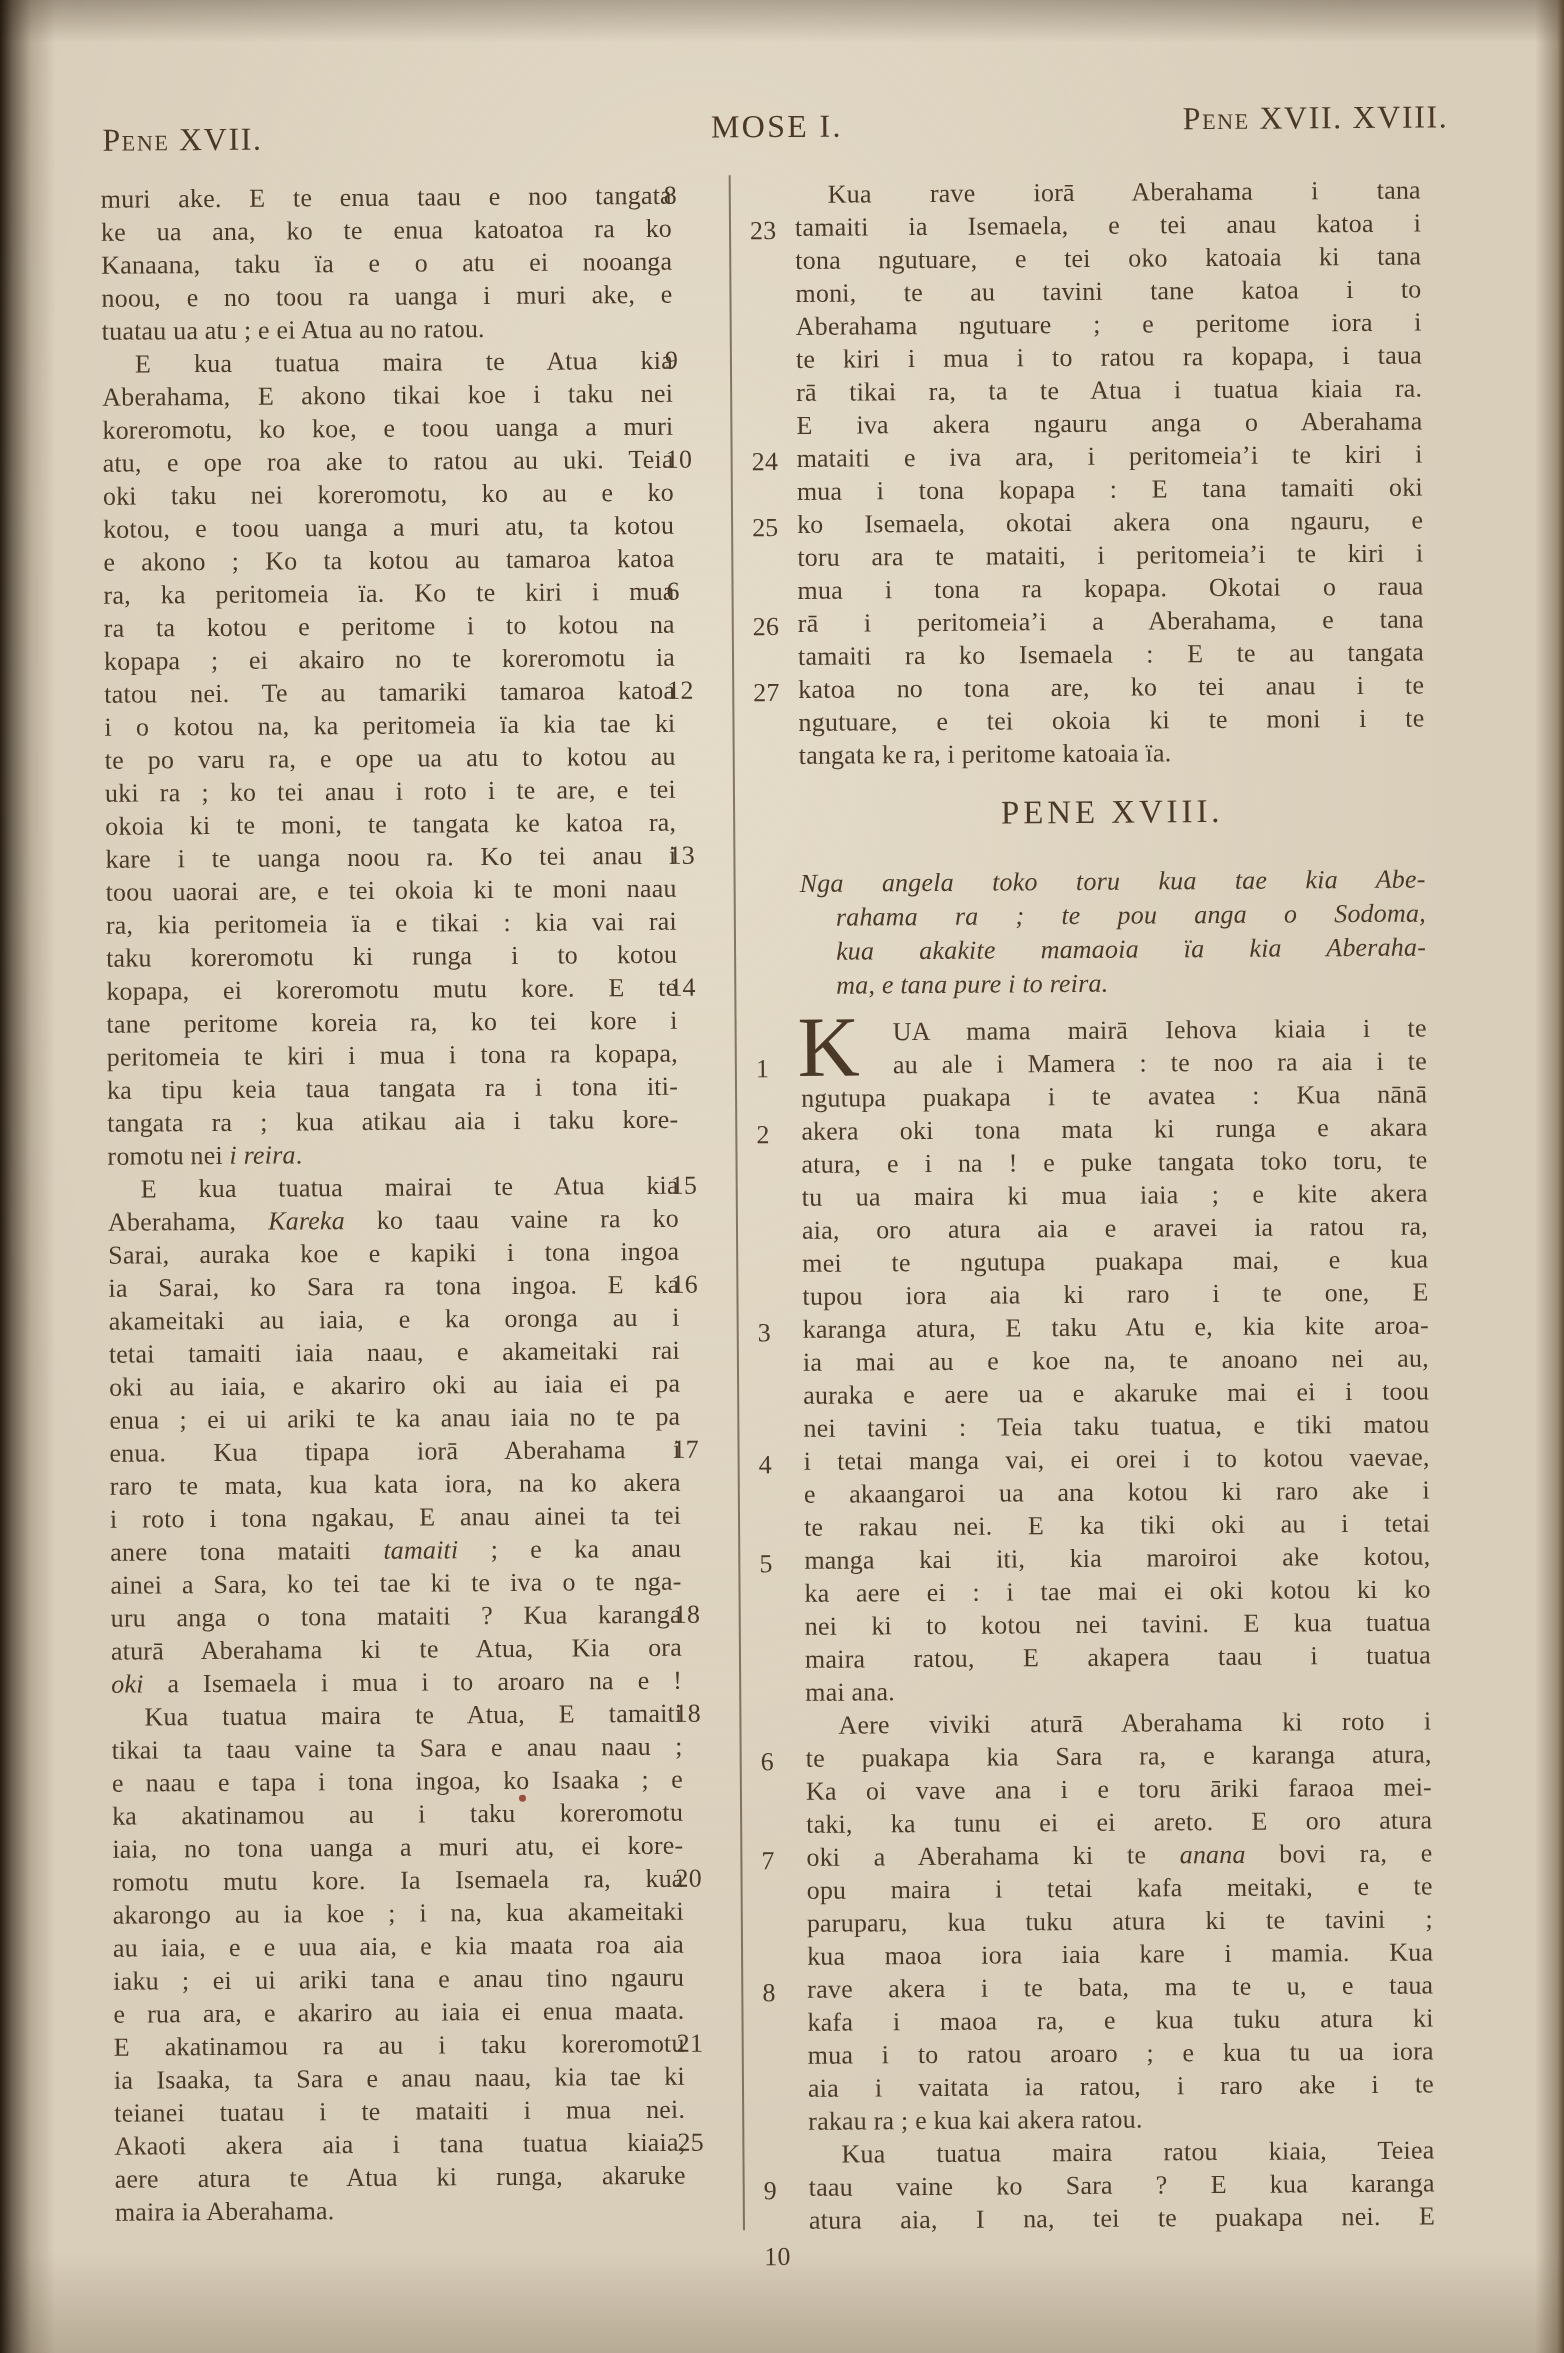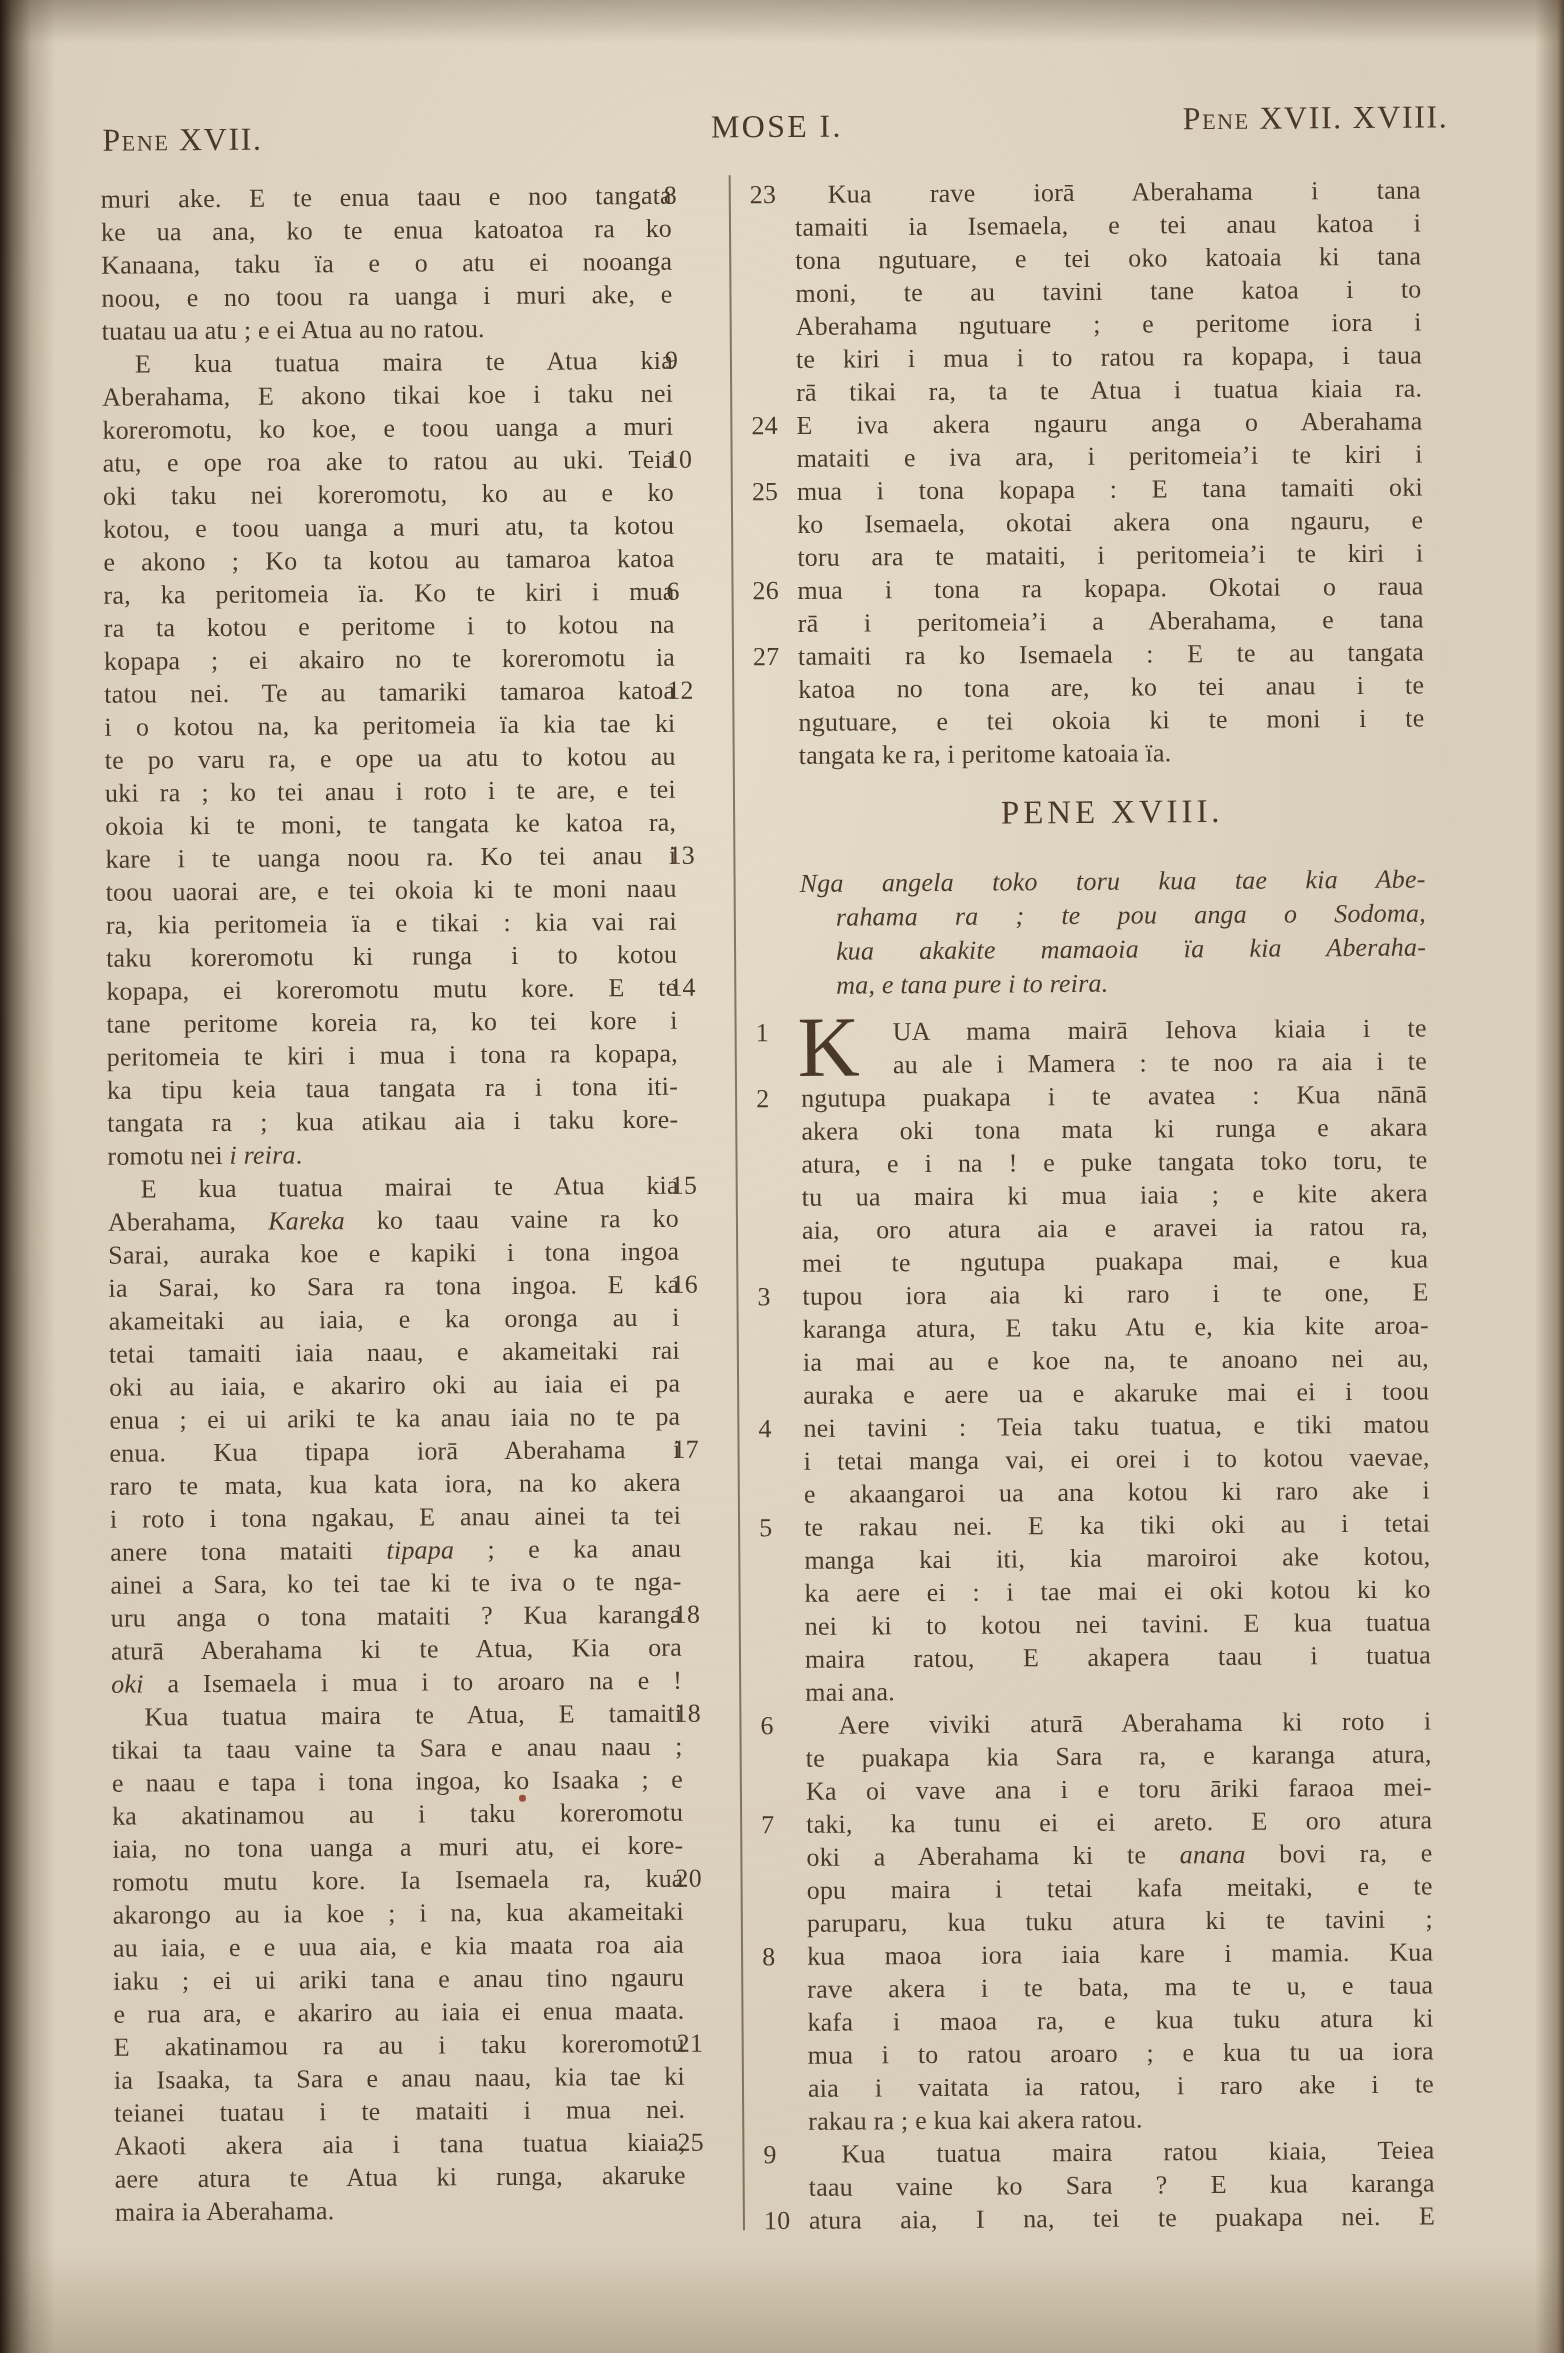--- a/index.html
+++ b/index.html
@@ -26,21 +26,21 @@
   .col{position:absolute;top:178px;font-size:26px;}
   .col.left{left:106px;width:571px;}
   .col.right{left:800px;width:626px;}
   .line{position:relative;height:33px;line-height:33px;text-align:justify;text-align-last:justify;letter-spacing:0.2px;}
   .line.end{text-align-last:left;}
   .line.ind{padding-left:33px;}
   .line.pad{padding-left:92px;}
   .line em{font-style:italic;}
   .vnum{position:absolute;top:0;font-style:normal;}
   .col.left .vnum{right:-47px;width:55px;text-align:right;}
-  .col.right .vnum{left:-45px;width:41px;text-align:center;}
+  .col.right .vnum{left:-45px;width:41px;text-align:center;margin-top:36px;}
   .dropcap{position:absolute;left:-3.1px;top:-3.1px;font-size:86px;line-height:69px;letter-spacing:0;}
   .chap-head{height:44px;line-height:44px;margin-top:20.3px;font-size:33px;letter-spacing:3.9px;text-align:center;}
   .summary{margin-top:31px;font-style:italic;}
   .summary .line{height:34px;line-height:34px;}
   .summary .line.ind{padding-left:36px;}
   .body18{margin-top:12.5px;}
   .speck{position:absolute;left:513px;top:1793px;width:7px;height:7px;border-radius:50%;background:#8a2d1e;opacity:.8;}
 </style>
 </head>
 <body>
@@ -89,21 +89,21 @@
       <div class="line"><span>Aberahama, </span><em>Kareka</em><span> ko taau vaine ra ko</span></div>
       <div class="line"><span>Sarai, auraka koe e kapiki i tona ingoa</span></div>
       <div class="line"><span class="vnum">16</span><span>ia Sarai, ko Sara ra tona ingoa.  E ka</span></div>
       <div class="line"><span>akameitaki au iaia, e ka oronga au i</span></div>
       <div class="line"><span>tetai tamaiti iaia naau, e akameitaki rai</span></div>
       <div class="line"><span>oki au iaia, e akariro oki au iaia ei pa</span></div>
       <div class="line"><span>enua ; ei ui ariki te ka anau iaia no te pa</span></div>
       <div class="line"><span class="vnum">17</span><span>enua.  Kua tipapa iorā Aberahama i</span></div>
       <div class="line"><span>raro te mata, kua kata iora, na ko akera</span></div>
       <div class="line"><span>i roto i tona ngakau, E anau ainei ta tei</span></div>
-      <div class="line"><span>anere tona mataiti </span><em>tipapa</em><span> ; e ka anau</span></div>
+      <div class="line"><span>anere tona mataiti </span><em>tamaiti</em><span> ; e ka anau</span></div>
       <div class="line"><span>ainei a Sara, ko tei tae ki te iva o te nga-</span></div>
       <div class="line"><span class="vnum">18</span><span>uru anga o tona mataiti ?  Kua karanga</span></div>
       <div class="line"><span>aturā Aberahama ki te Atua, Kia ora</span></div>
       <div class="line"><em>oki</em><span> a Isemaela i mua i to aroaro na e !</span></div>
       <div class="line ind"><span class="vnum">18</span><span>Kua tuatua maira te Atua, E tamaiti</span></div>
       <div class="line"><span>tikai ta taau vaine ta Sara e anau naau ;</span></div>
       <div class="line"><span>e naau e tapa i tona ingoa, ko Isaaka ; e</span></div>
       <div class="line"><span>ka akatinamou au i taku koreromotu</span></div>
       <div class="line"><span>iaia, no tona uanga a muri atu, ei kore-</span></div>
       <div class="line"><span class="vnum">20</span><span>romotu mutu kore.  Ia Isemaela ra, kua</span></div>

